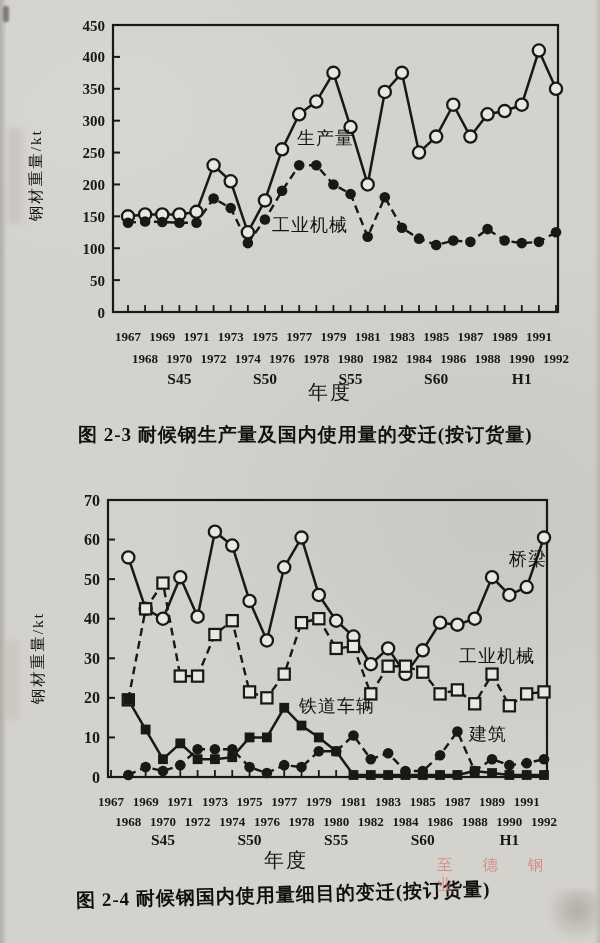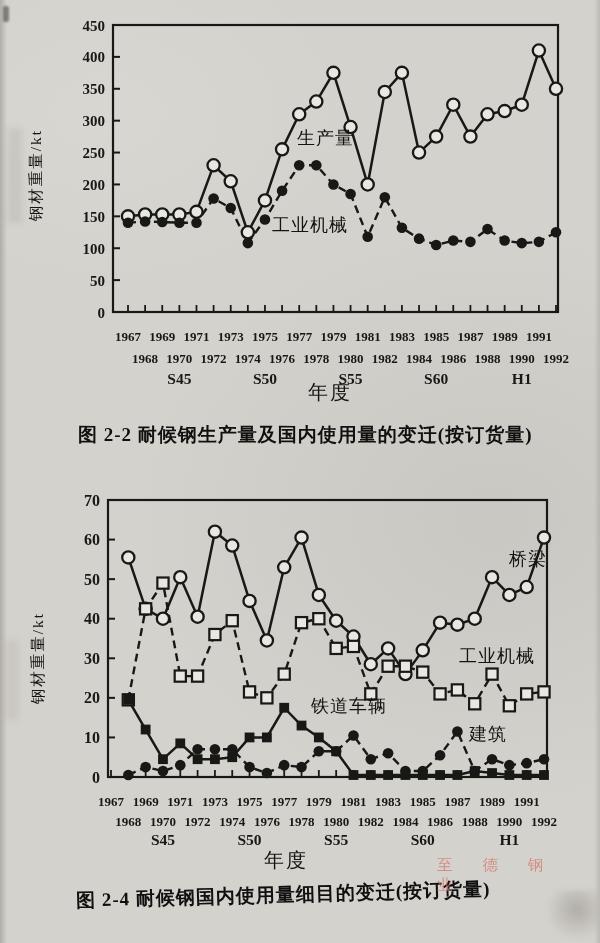--- a/index.html
+++ b/index.html
@@ -373,25 +373,25 @@
         <circle cx="526.6800000000001" cy="763.15" r="5.3" fill="#181816"></circle>
         <circle cx="544" cy="759.1928571428572" r="5.3" fill="#181816"></circle>
       </g>
     </g>
   </svg>
 
 <div class="lbl v-axis-lbl" style="left:47px;top:224px;">钢材重量/kt</div>
 <div class="lbl series-lbl" style="left:297px;top:126px;">生产量</div>
 <div class="lbl series-lbl" style="left:272px;top:213px;">工业机械</div>
 <div class="lbl axis-title" style="left:308px;top:379px;">年度</div>
-<div class="caption" style="left:78px;top:422px;">图 2-2  耐候钢生产量及国内使用量的变迁(按订货量)</div>
+<div class="caption" style="left:78px;top:422px;">图 2-3  耐候钢生产量及国内使用量的变迁(按订货量)</div>
 
 <div class="lbl v-axis-lbl" style="left:49px;top:707px;">钢材重量/kt</div>
 <div class="lbl series-lbl" style="left:509px;top:547px;font-family:Liberation Serif, serif;">桥梁</div>
 <div class="lbl series-lbl" style="left:459px;top:644px;text-align:right;">工业机械</div>
-<div class="lbl series-lbl" style="left:311px;top:694px;">铁道车辆</div>
+<div class="lbl series-lbl" style="left:299px;top:694px;">铁道车辆</div>
 <div class="lbl series-lbl" style="left:469px;top:722px;font-family:Liberation Mono, monospace;">建筑</div>
 <div class="lbl axis-title" style="left:264px;top:847px;">年度</div>
 <div class="caption" style="left:76px;top:882px;transform:rotate(-1.6deg);">图 2-4  耐候钢国内使用量细目的变迁(按订货量)</div>
 
 <div class="watermark" style="color: rgb(212, 117, 108);">
   <div class="wm1">至 德 钢 业</div>
 </div>
 
 </body></html>

